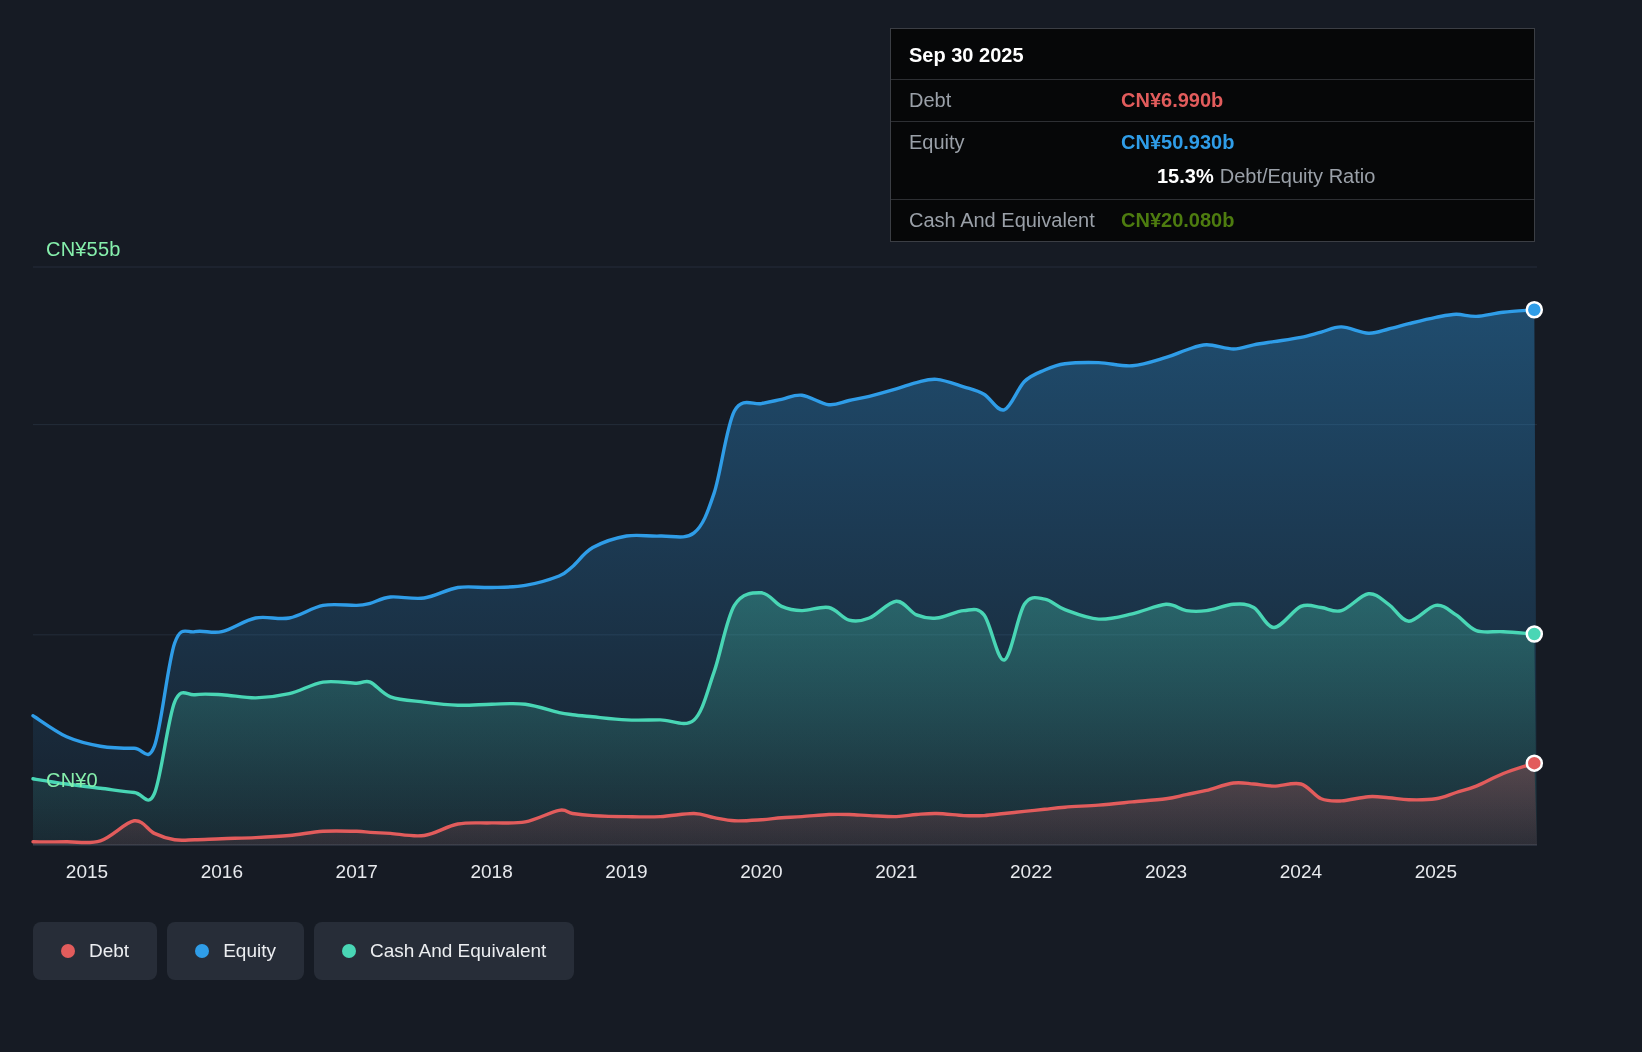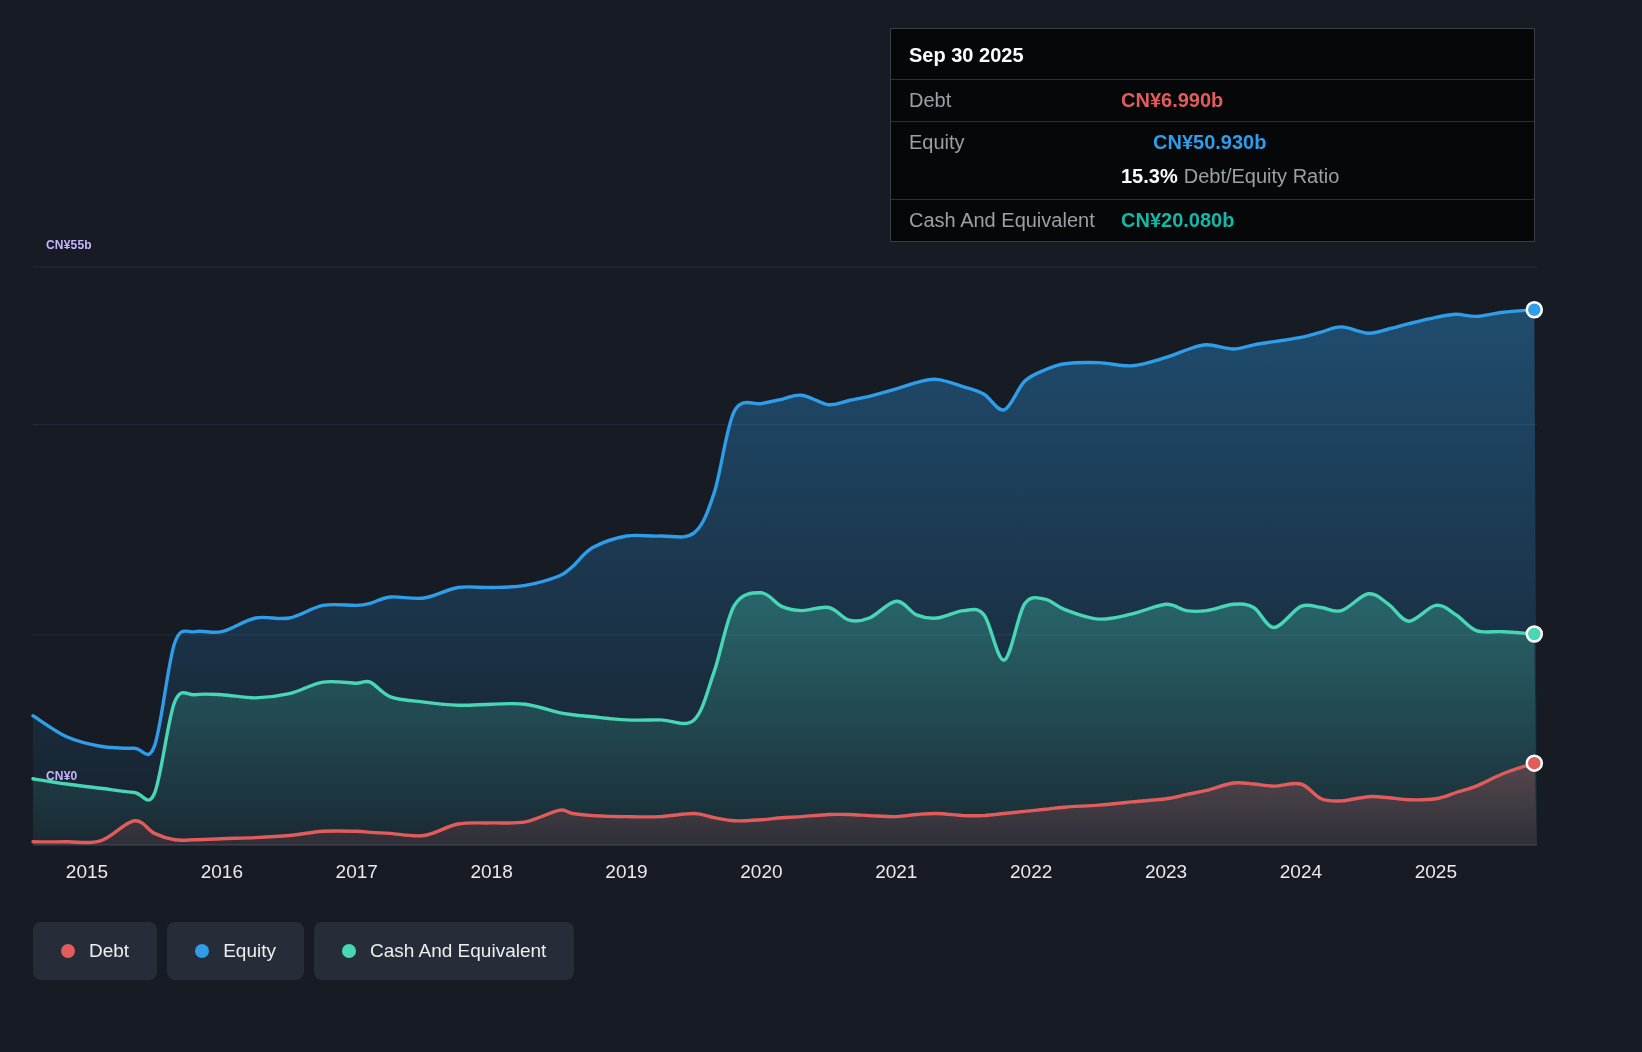--- a/index.html
+++ b/index.html
@@ -5,32 +5,32 @@
   html,body{margin:0;padding:0;}
   body{
     width:1642px;height:1052px;overflow:hidden;
     background:#161b24;
     font-family:"Liberation Sans",sans-serif;
     position:relative;
   }
   .page{position:relative;width:1642px;height:1052px;}
   #chart-svg{position:absolute;left:0;top:0;width:1642px;height:1052px;}
 
-  .y-label{position:absolute;color:#c4b5fd;font-size:12px;letter-spacing:.2px;font-weight:bold;}
+  .y-label{position:absolute;color:#86efac;font-size:20px;letter-spacing:.2px;}
   .y-label.max{left:46px;top:238px;}
   .y-label.zero{left:46px;top:769px;}
 
   .tooltip{
     position:absolute;left:890px;top:28px;width:645px;
     background:#060708;border:1px solid #3b3e44;box-sizing:border-box;
     color:#ffffff;
   }
   .tt-header{font-size:20px;font-weight:700;padding:15px 18px 12px 18px;}
   .tt-row{display:flex;align-items:baseline;padding:9px 18px;font-size:20px;border-top:1px solid #2d2f33;}
-  .tt-row.no-border{border-top:none;padding-top:2px;padding-bottom:11px;}
+  .tt-row.no-border{border-top:none;padding-top:2px;padding-bottom:11px;margin-left:36px;}
   .tt-label{width:212px;flex:0 0 auto;color:#9aa0a8;font-weight:400;}
   .tt-value{font-weight:600;}
   .ratio-val{font-weight:700;color:#ffffff;}
   .ratio-label{color:#9aa0a8;font-weight:400;margin-left:6px;}
 
   .legend{position:absolute;left:33px;top:922px;display:flex;gap:10px;}
   .legend-pill{
     display:flex;align-items:center;gap:14px;height:58px;padding:0 28px;
     background:#272d38;border-radius:8px;color:#eceef1;font-size:19px;cursor:pointer;
     user-select:none;
@@ -87,31 +87,31 @@
   <div class="y-label zero">CN¥0</div>
 
   <div class="tooltip">
     <div class="tt-header">Sep 30 2025</div>
     <div class="tt-row">
       <div class="tt-label">Debt</div>
       <div class="tt-value" style="color: rgb(226, 92, 92);">CN¥6.990b</div>
     </div>
     <div class="tt-row">
       <div class="tt-label">Equity</div>
-      <div class="tt-value" style="color: rgb(47, 157, 232); margin-left: 32px;">CN¥50.930b</div>
+      <div class="tt-value" style="color: rgb(47, 157, 232);">CN¥50.930b</div>
     </div>
     <div class="tt-row no-border">
       <div class="tt-label"></div>
       <div>
         <span class="ratio-val">15.3%</span><span class="ratio-label">Debt/Equity Ratio</span>
       </div>
     </div>
     <div class="tt-row">
       <div class="tt-label">Cash And Equivalent</div>
-      <div class="tt-value" style="color: #14b8a6;">CN¥20.080b</div>
+      <div class="tt-value" style="color: #4d7c0f;">CN¥20.080b</div>
     </div>
   </div>
 
   <div class="legend">
     <div class="legend-pill">
       <span class="legend-dot" style="background: rgb(226, 92, 92);"></span>
       <span>Debt</span>
     </div>
     <div class="legend-pill">
       <span class="legend-dot" style="background: rgb(47, 157, 232);"></span>

